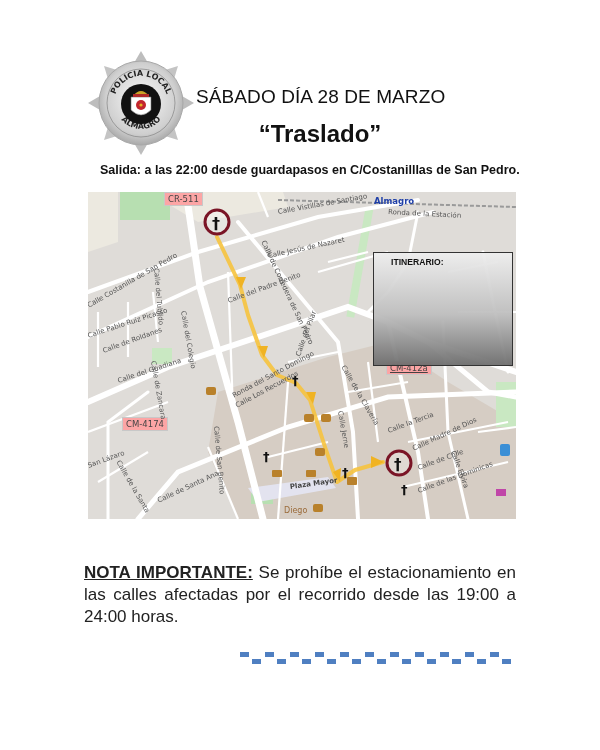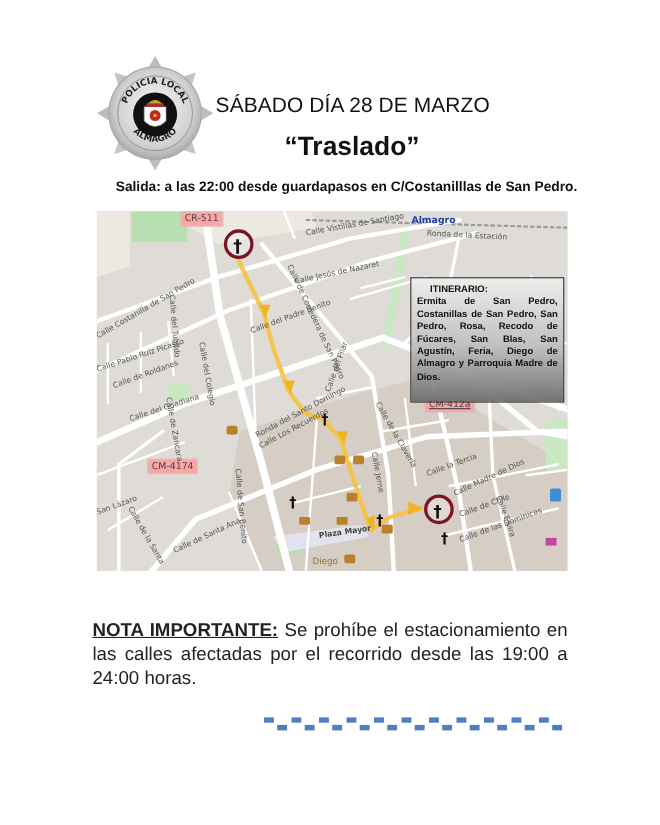--- a/index.html
+++ b/index.html
@@ -4,21 +4,21 @@
 <style>
   html, body { margin: 0; padding: 0; background: #ffffff; }
   body { width: 600px; height: 750px; position: relative; overflow: hidden;
          font-family: "Liberation Sans", "DejaVu Sans", sans-serif; color: #111; }
   .abs { position: absolute; }
   .badge { left: 86px; top: 50px; width: 110px; height: 106px; }
   .title { left: 196px; top: 86px; width: 260px; text-align: left;
            font-weight: normal; font-size: 19px; letter-spacing: 0.1px; }
   .subtitle { left: 200px; top: 120px; width: 240px; text-align: center;
               font-weight: bold; font-size: 24px; }
-  .departure { left: 100px; top: 163px; width: 430px; text-align: center;
+  .departure { left: 100px; top: 163px; width: 430px; text-align: left;
                font-weight: bold; font-size: 12.5px; }
   .map { left: 88px; top: 192px; width: 428px; height: 327px; overflow: hidden;
          background: #dfdcd8; }
   .map svg { position: absolute; left: 0; top: 0; }
   .lbl { position: absolute; font-size: 7px; color: #555; white-space: nowrap;
          transform-origin: left center; font-family: "DejaVu Sans", sans-serif; }
   .shield { position: absolute; background: #fca5a5; border: 1px solid #c8c8c8;
             font-size: 8.5px; color: #444; padding: 0 3px; line-height: 12px;
             font-family: "DejaVu Sans", sans-serif; }
   .place { position: absolute; font-size: 8.5px; color: #1f3fa8; font-weight: bold;
@@ -171,21 +171,21 @@
     </g>
 
     <g>
       <circle cx="311" cy="271" r="12" fill="rgba(255,255,255,0.25)" stroke="#7a1426" stroke-width="3"></circle>
       <text x="306" y="278" font-size="15" font-weight="bold" fill="#111" font-family="DejaVu Sans, sans-serif">†</text>
     </g>
   </svg>
 
   <div class="place" style="left:286px;top:4px;">Almagro</div>
   <div class="shield" style="left:76px;top:0px;">CR-511</div>
-  <div class="shield" style="left:46px;top:225px;">CM-4174</div>
+  <div class="shield" style="left:34px;top:225px;">CM-4174</div>
   <div class="shield" style="left:298px;top:169px;text-decoration:underline;">CM-412a</div>
 
   <div class="lbl" style="left:190px;top:16px;transform:rotate(-10deg);">Calle Vistillas de Santiago</div>
   <div class="lbl" style="left:300px;top:16px;transform:rotate(3deg);">Ronda de la Estación</div>
   <div class="lbl" style="left:180px;top:60px;transform:rotate(-12deg);">Calle Jesús de Nazaret</div>
   <div class="lbl" style="left:0px;top:110px;transform:rotate(-30deg);">Calle Costanilla de San Pedro</div>
   <div class="lbl" style="left:140px;top:105px;transform:rotate(-20deg);">Calle del Padre Benito</div>
   <div class="lbl" style="left:175px;top:45px;transform:rotate(65deg);">Calle de Corredera de San Pedro</div>
   <div class="lbl" style="left:68px;top:72px;transform:rotate(85deg);">Calle del Tubildo</div>
   <div class="lbl" style="left:0px;top:140px;transform:rotate(-18deg);">Calle Pablo Ruiz Picasso</div>
@@ -205,21 +205,20 @@
   <div class="lbl" style="left:330px;top:295px;transform:rotate(-20deg);">Calle de las Dominicas</div>
   <div class="lbl" style="left:128px;top:230px;transform:rotate(85deg);">Calle de San Benito</div>
   <div class="lbl" style="left:70px;top:305px;transform:rotate(-25deg);">Calle de Santa Ana</div>
   <div class="lbl" style="left:30px;top:265px;transform:rotate(60deg);">Calle de la Santa</div>
   <div class="lbl" style="left:0px;top:270px;transform:rotate(-20deg);">San Lázaro</div>
   <div class="lbl" style="left:202px;top:291px;transform:rotate(-8deg);font-weight:bold;color:#444;">Plaza Mayor</div>
   <div class="lbl" style="left:196px;top:314px;color:#9b6b3a;font-size:8px;">Diego</div>
 
   <div class="itin">
     <div class="head">ITINERARIO:</div>
-    <div class="body">Ermita de San Pedro, Costanillas de San Pedro, San Pedro, Rosa, Recodo de Fúcares, San Blas, San Agustín, Feria, Diego de Almagro y Parroquia Madre de Dios.</div>
   </div>
 </div>
 
 <div class="abs note">
   <span class="strong">NOTA IMPORTANTE:</span><span> Se prohíbe el estacionamiento en las calles afectadas por el recorrido desde las  19:00 a 24:00 horas.</span>
 </div>
 
 <div class="abs checker">
   <svg width="275" height="14" viewBox="0 0 275 14">
     <g fill="#4f7fc1">

